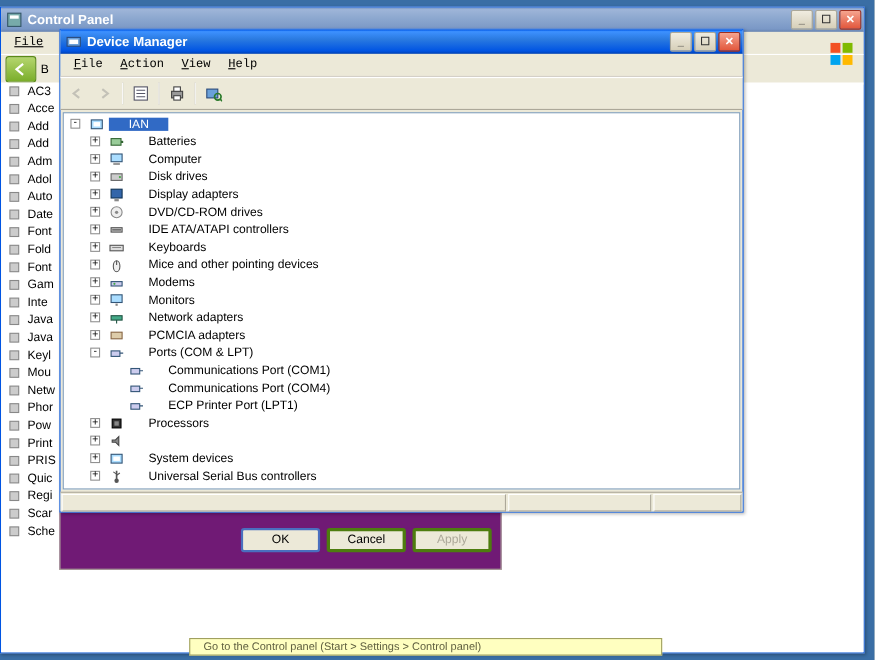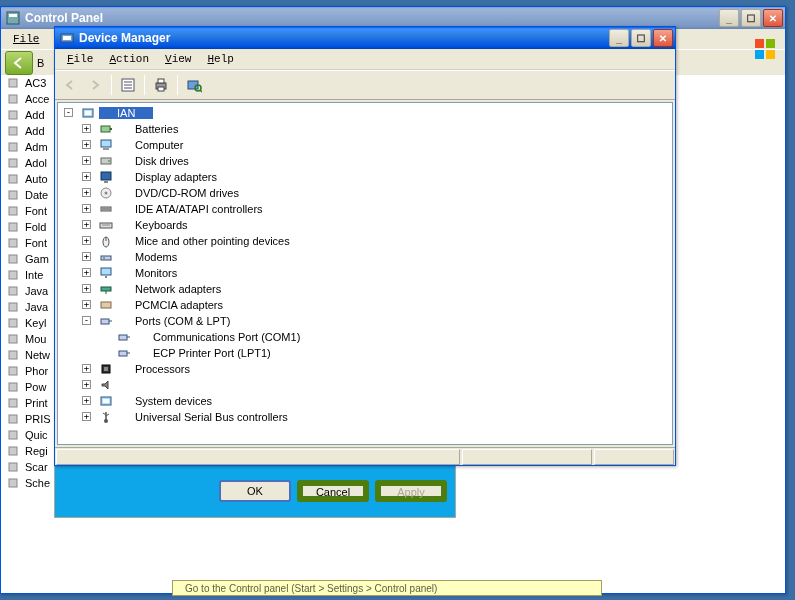--- a/index.html
+++ b/index.html
@@ -141,33 +141,33 @@
 .cp-menubar { display:flex; padding:2px 4px; background:#ece9d8; }
 .win-logo {
   position:absolute; right:4px; top:26px; width:32px; height:32px;
   display:flex; align-items:center; justify-content:center;
 }
 
 .dialog {
   position: absolute;
   left: 54px; top: 464px;
   width: 402px; height: 54px;
-  background: #0ea5e9;
+  background: #701a75;
   border: 1px solid #aca899;
   border-top: 1px solid #fff;
   display: flex;
   align-items: center;
   justify-content: flex-end;
   padding: 0 8px;
   gap: 6px;
 }
 .dlg-btn {
   width: 72px; height: 22px;
   background: #ece9d8;
-  border: 6px solid #4d7c0f;
+  border: 3px solid #4d7c0f;
   border-radius: 3px;
   cursor: pointer;
   font-size: 11px;
 }
 .dlg-btn.default { border: 2px solid #4a6fbf; }
 .dlg-btn.disabled { color: #aca899; cursor: default; }
 
 svg { display: block; }
 .hint-bar {
   position:absolute; left:172px; bottom:4px; width:430px; height:16px;
@@ -721,20 +721,34 @@
                   <div class="node-row">
                     <span class="indent"></span>
                     <span class="indent"></span>
                     <span class="indent"></span>
                     <span class="node-icon">
                       <svg width="14" height="14">
                         <rect x="2" y="5" width="8" height="5" fill="#cce" stroke="#357"></rect>
                         <line x1="10" y1="7" x2="13" y2="7" stroke="#357"></line>
                       </svg>
                     </span>
+                    <span class="node-label">Communications Port (COM4)</span>
+                  </div>
+                </li>
+                <li>
+                  <div class="node-row">
+                    <span class="indent"></span>
+                    <span class="indent"></span>
+                    <span class="indent"></span>
+                    <span class="node-icon">
+                      <svg width="14" height="14">
+                        <rect x="2" y="5" width="8" height="5" fill="#cce" stroke="#357"></rect>
+                        <line x1="10" y1="7" x2="13" y2="7" stroke="#357"></line>
+                      </svg>
+                    </span>
                     <span class="node-label">ECP Printer Port (LPT1)</span>
                   </div>
                 </li>
               </ul>
             </li>
             <li>
               <div class="node-row">
                 <span class="indent"></span>
                 <span class="indent">
                   <span class="expander">+</span>

